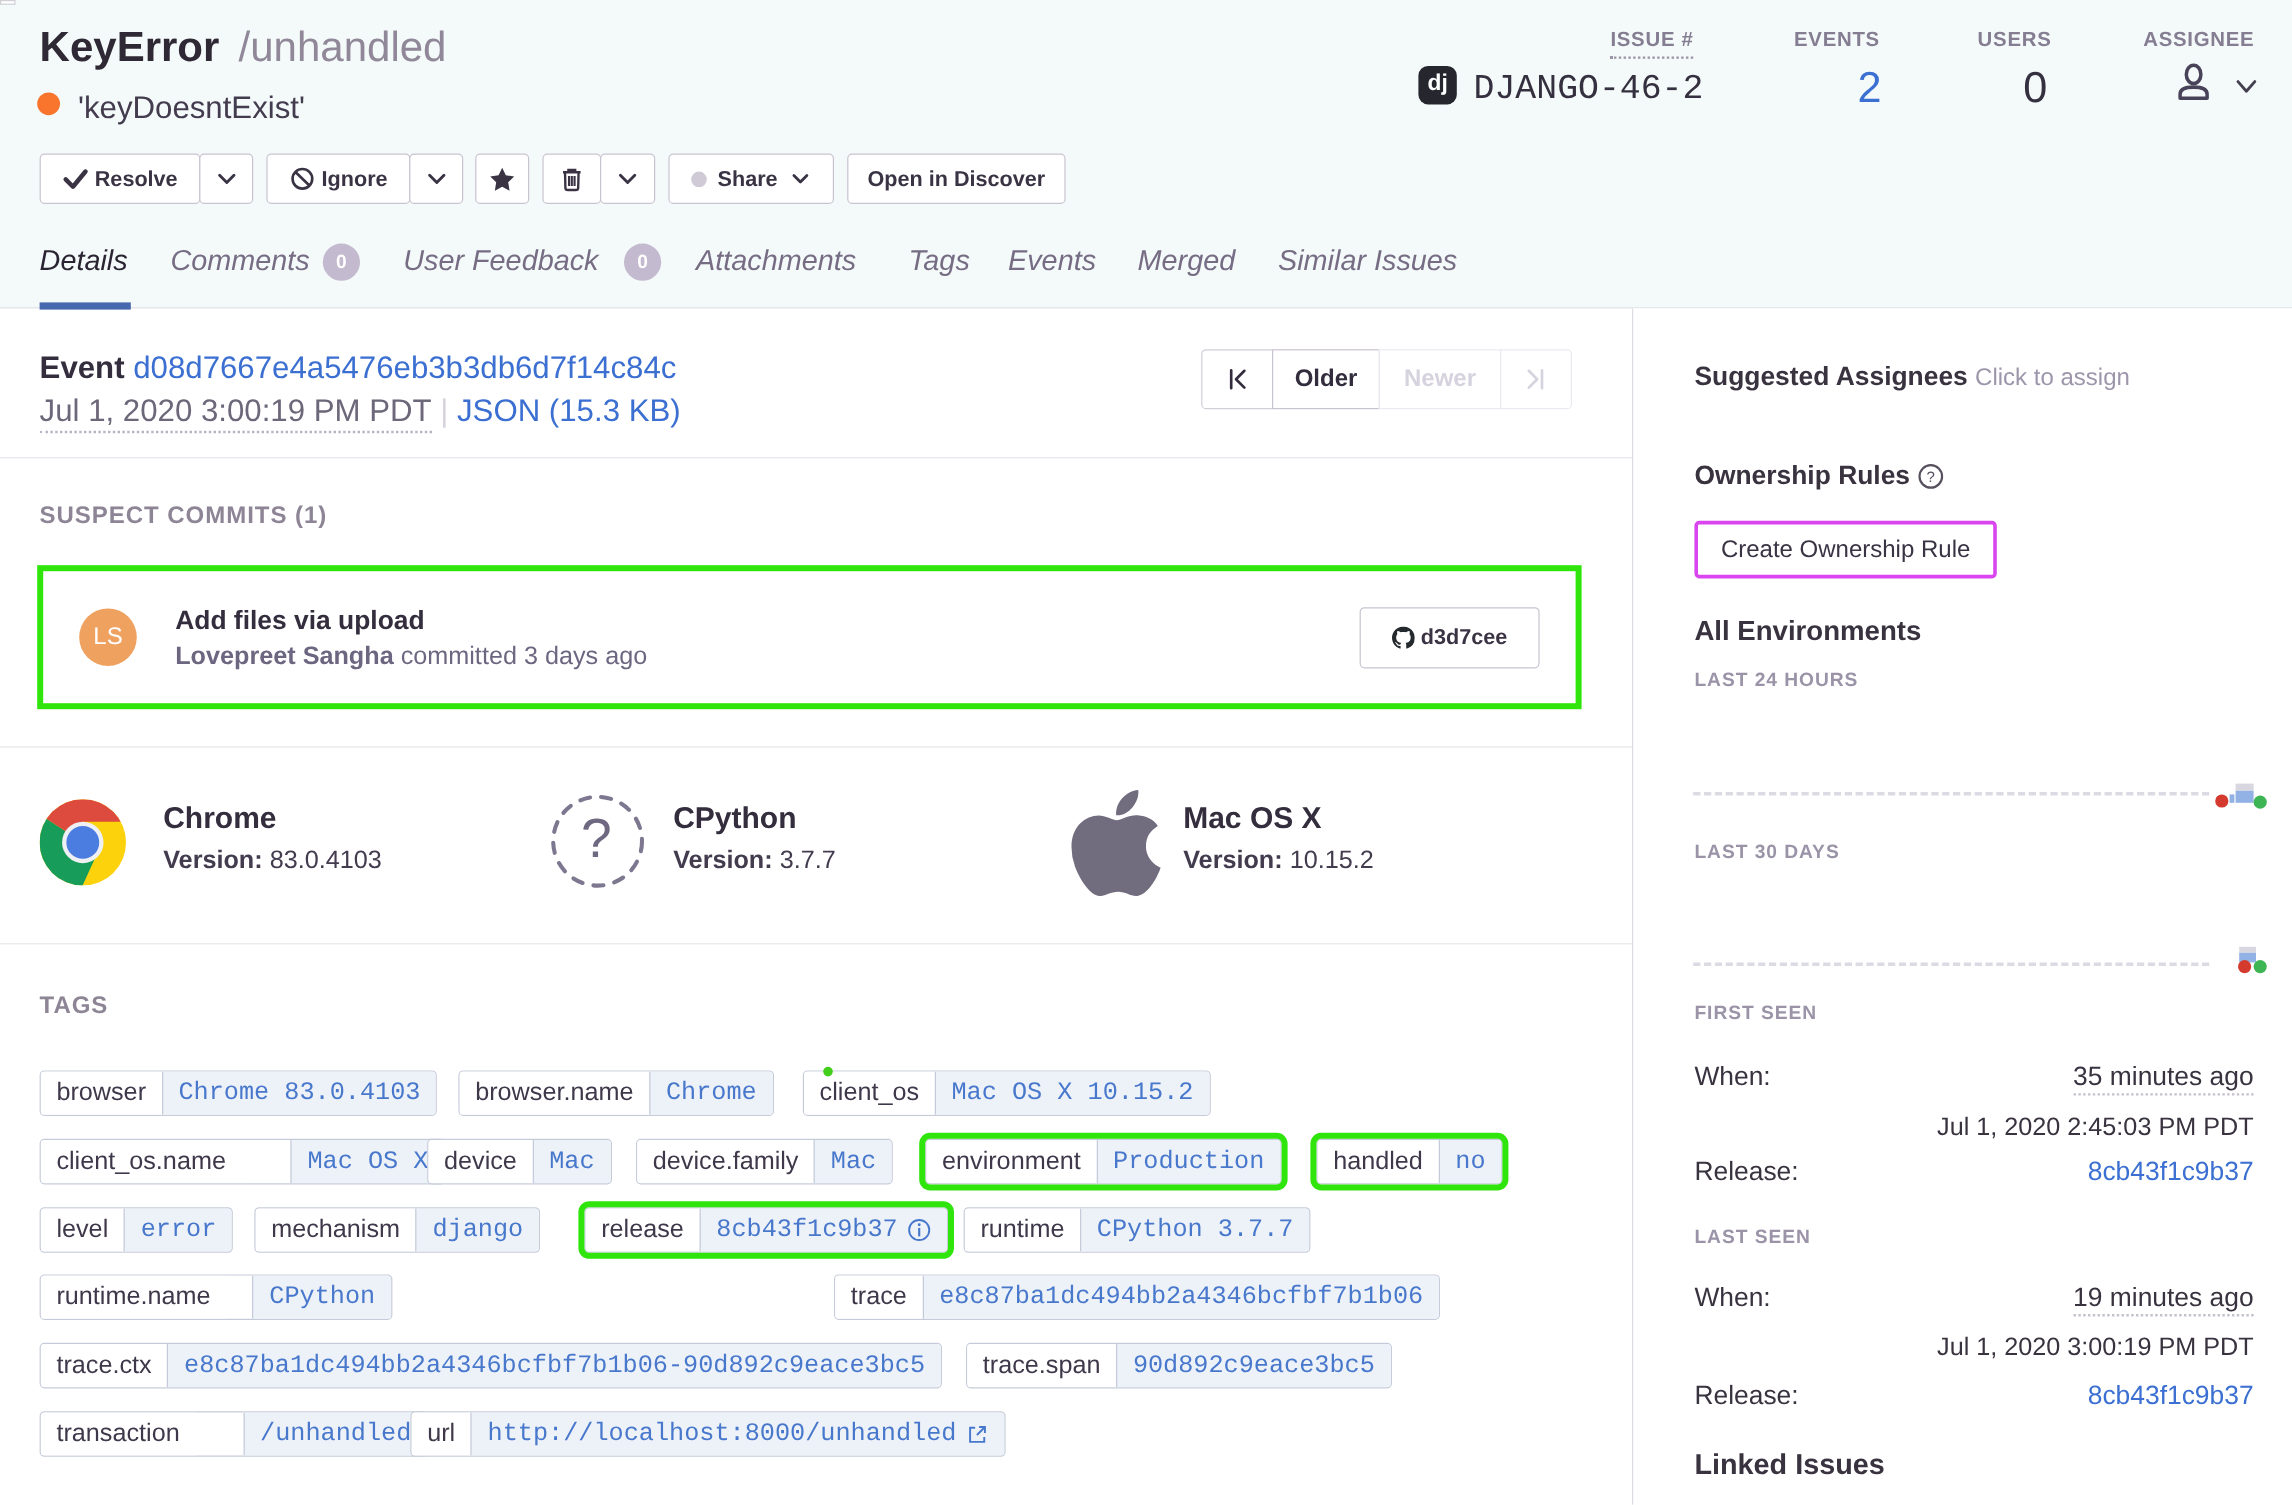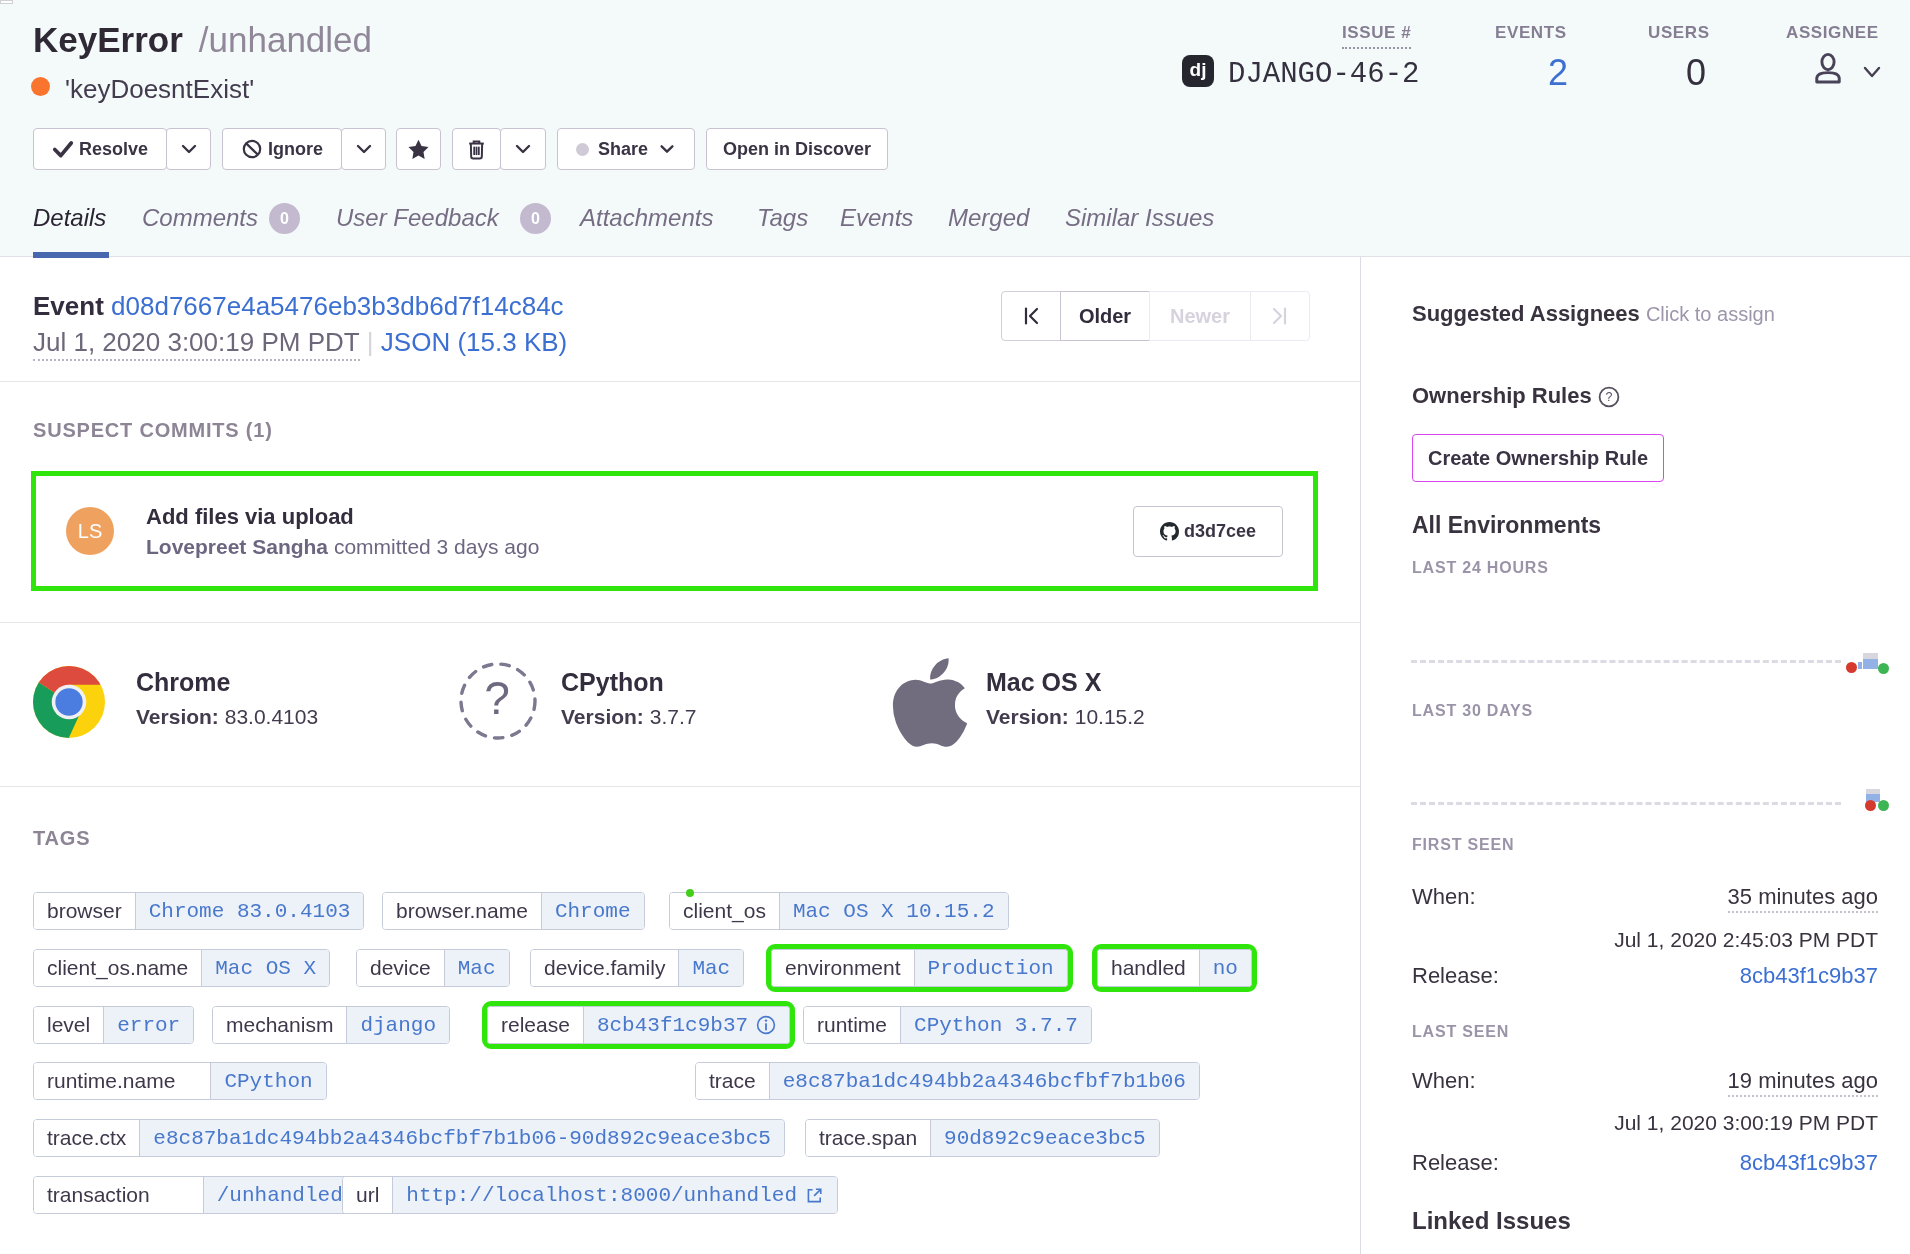--- a/index.html
+++ b/index.html
@@ -196,21 +196,21 @@
   <div class="pill" style="left:382px; top:892px;">
       <span class="k">browser.name</span>
       <span class="v">Chrome</span>
     </div>
   <div class="pill" style="left:669px; top:892px;">
       <span class="k">client_os</span>
       <span class="v">Mac OS X 10.15.2</span>
     </div>
   <div class="abs" style="left:686px; top:889px; width:8px; height:8px; border-radius:50%; background:#43ce1b;"></div>
 
-  <div class="pill" style="left:33px; top:949px;">
+  <div class="pill" style="left:33px; top:949px;gap:41px;">
       <span class="k">client_os.name</span>
       <span class="v">Mac OS X</span>
     </div>
   <div class="pill" style="left:356px; top:949px;">
       <span class="k">device</span>
       <span class="v">Mac</span>
     </div>
   <div class="pill" style="left:530px; top:949px;">
       <span class="k">device.family</span>
       <span class="v">Mac</span>
@@ -276,21 +276,21 @@
         </svg></span>
     </div>
 
   <div id="sidebar"></div>
   <div class="sb sb-h" style="left:1412px; top:301px;text-align:right;">Suggested Assignees <span style="color:#9d96ab; font-weight:normal; font-size:20px;">Click to assign</span></div>
   <div class="sb sb-h" style="left:1412px; top:383px;">Ownership Rules</div>
   <div class="sb" style="left:1598px; top:386px;"><svg width="22" height="22" viewBox="0 0 22 22">
         <circle cx="11" cy="11" r="9.4" fill="none" stroke="#57505e" stroke-width="1.8"></circle>
         <text x="11" y="15.4" text-anchor="middle" font-size="12.5" font-family="Liberation Sans" fill="#57505e">?</text>
       </svg></div>
-  <div class="sb" style="left:1412px; top:434px; width:252px; height:48px; background:#fff; border:1px solid #d946ef; border-radius:4px; display:flex; align-items:center; justify-content:center; font-size:20px; font-weight:bold; color:#3a3344;">Create Ownership Rule</div>
+  <div class="sb" style="left:1412px; top:434px; width:252px; height:48px; background:#fff; border:3px solid #d946ef; border-radius:4px; display:flex; align-items:center; justify-content:center; font-size:20px; font-weight:normal; color:#3a3344;">Create Ownership Rule</div>
   <div class="sb sb-h" style="left:1412px; top:512px; font-size:23px;">All Environments</div>
   <div class="sb sb-cap" style="left:1412px; top:559px;">LAST 24 HOURS</div>
 
   <div class="sb" style="left:1411px; top:660px; width:430px; border-top:3px dashed #dcdae3;"></div>
   <div class="sb" style="left:1846px; top:662px; width:11px; height:11px; border-radius:50%; background:#d43b2e;"></div>
   <div class="sb" style="left:1858px; top:662px; width:4px; height:7px; background:#92b1e4;"></div>
   <div class="sb" style="left:1863px; top:653px; width:15px; height:6px; background:#d8d7e0;"></div>
   <div class="sb" style="left:1863px; top:659px; width:15px; height:10px; background:#92b1e4;"></div>
   <div class="sb" style="left:1878px; top:663px; width:11px; height:11px; border-radius:50%; background:#3eb555;"></div>
   <div class="sb sb-cap" style="left:1412px; top:702px;">LAST 30 DAYS</div>

